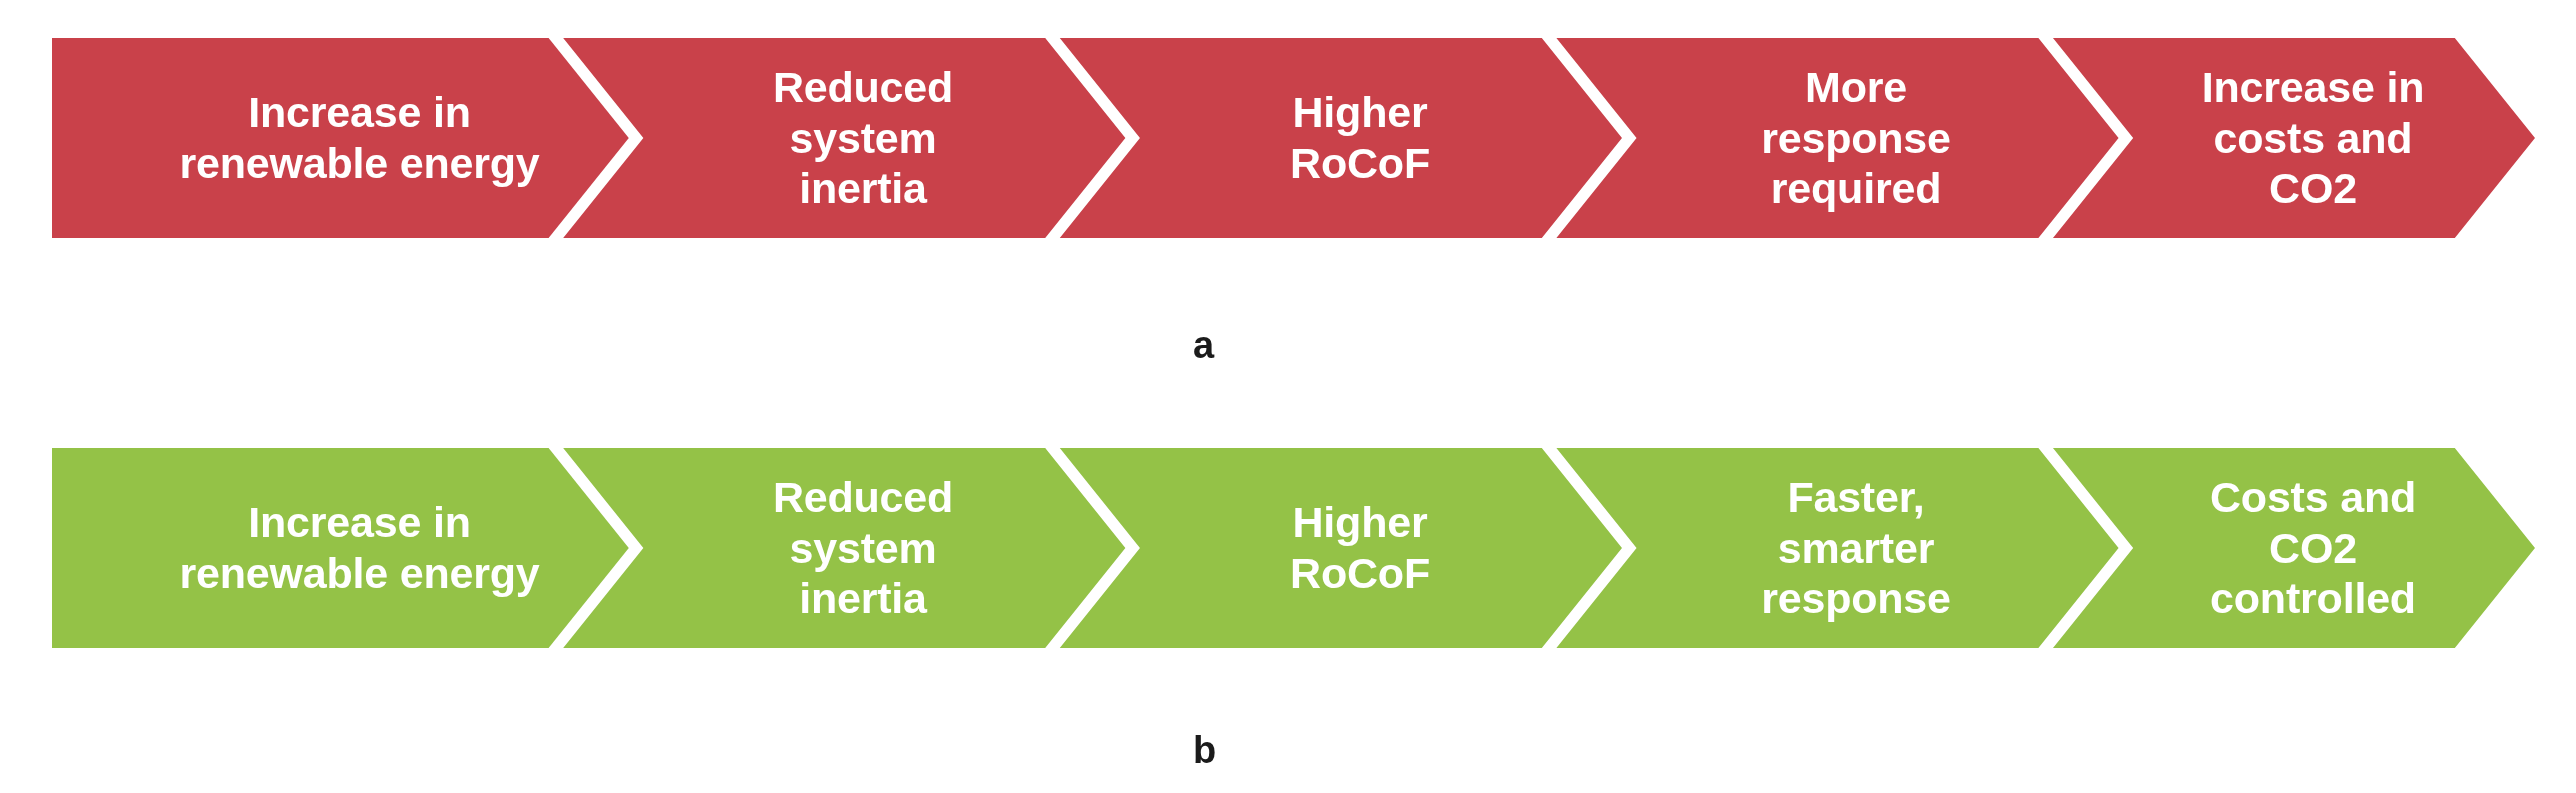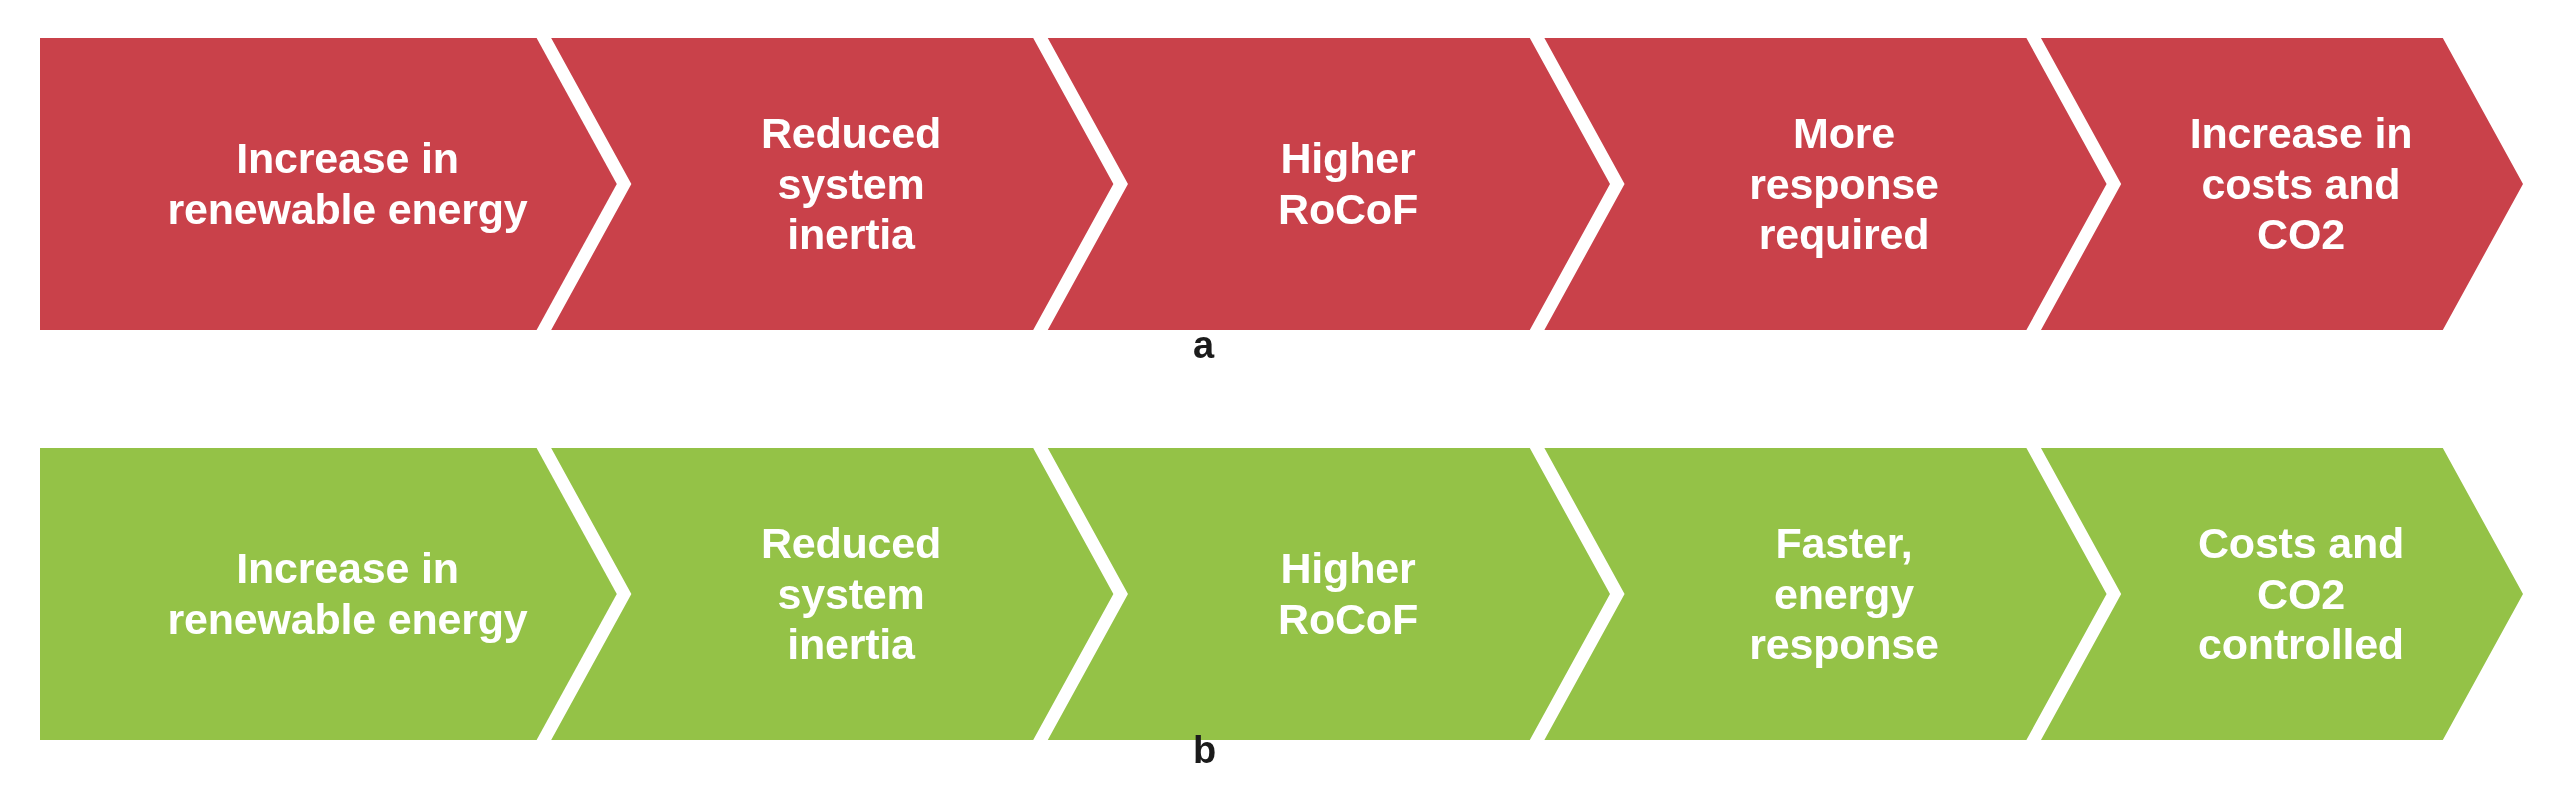--- a/index.html
+++ b/index.html
@@ -17,23 +17,23 @@
 
   .figure {
     position: absolute;
     left: 0; top: 0;
     width: 2576px;
     height: 794px;
   }
 
   .flow-row {
     position: absolute;
-    left: 40px;
+    left: 52px;
     width: 2483px;
-    height: 292px;
+    height: 200px;
   }
   .flow-row.row-a { top: 38px; }
   .flow-row.row-b { top: 448px; }
 
   .chevrons {
     position: relative;
     width: 100%;
     height: 100%;
   }
 
@@ -130,21 +130,21 @@
       <div class="chevron-label">Reduced
 system
 inertia</div>
     </div>
     <div class="chevron" style="left:1008px; width:562px;">
       <div class="chevron-label">Higher
 RoCoF</div>
     </div>
     <div class="chevron" style="left:1504px; width:562px;">
       <div class="chevron-label">Faster,
-energy
+smarter
 response</div>
     </div>
     <div class="chevron" style="left:2001px; width:482px;">
       <div class="chevron-label">Costs and
 CO2
 controlled</div>
     </div>
   </div>
 
   <div class="caption caption-b">b</div>

